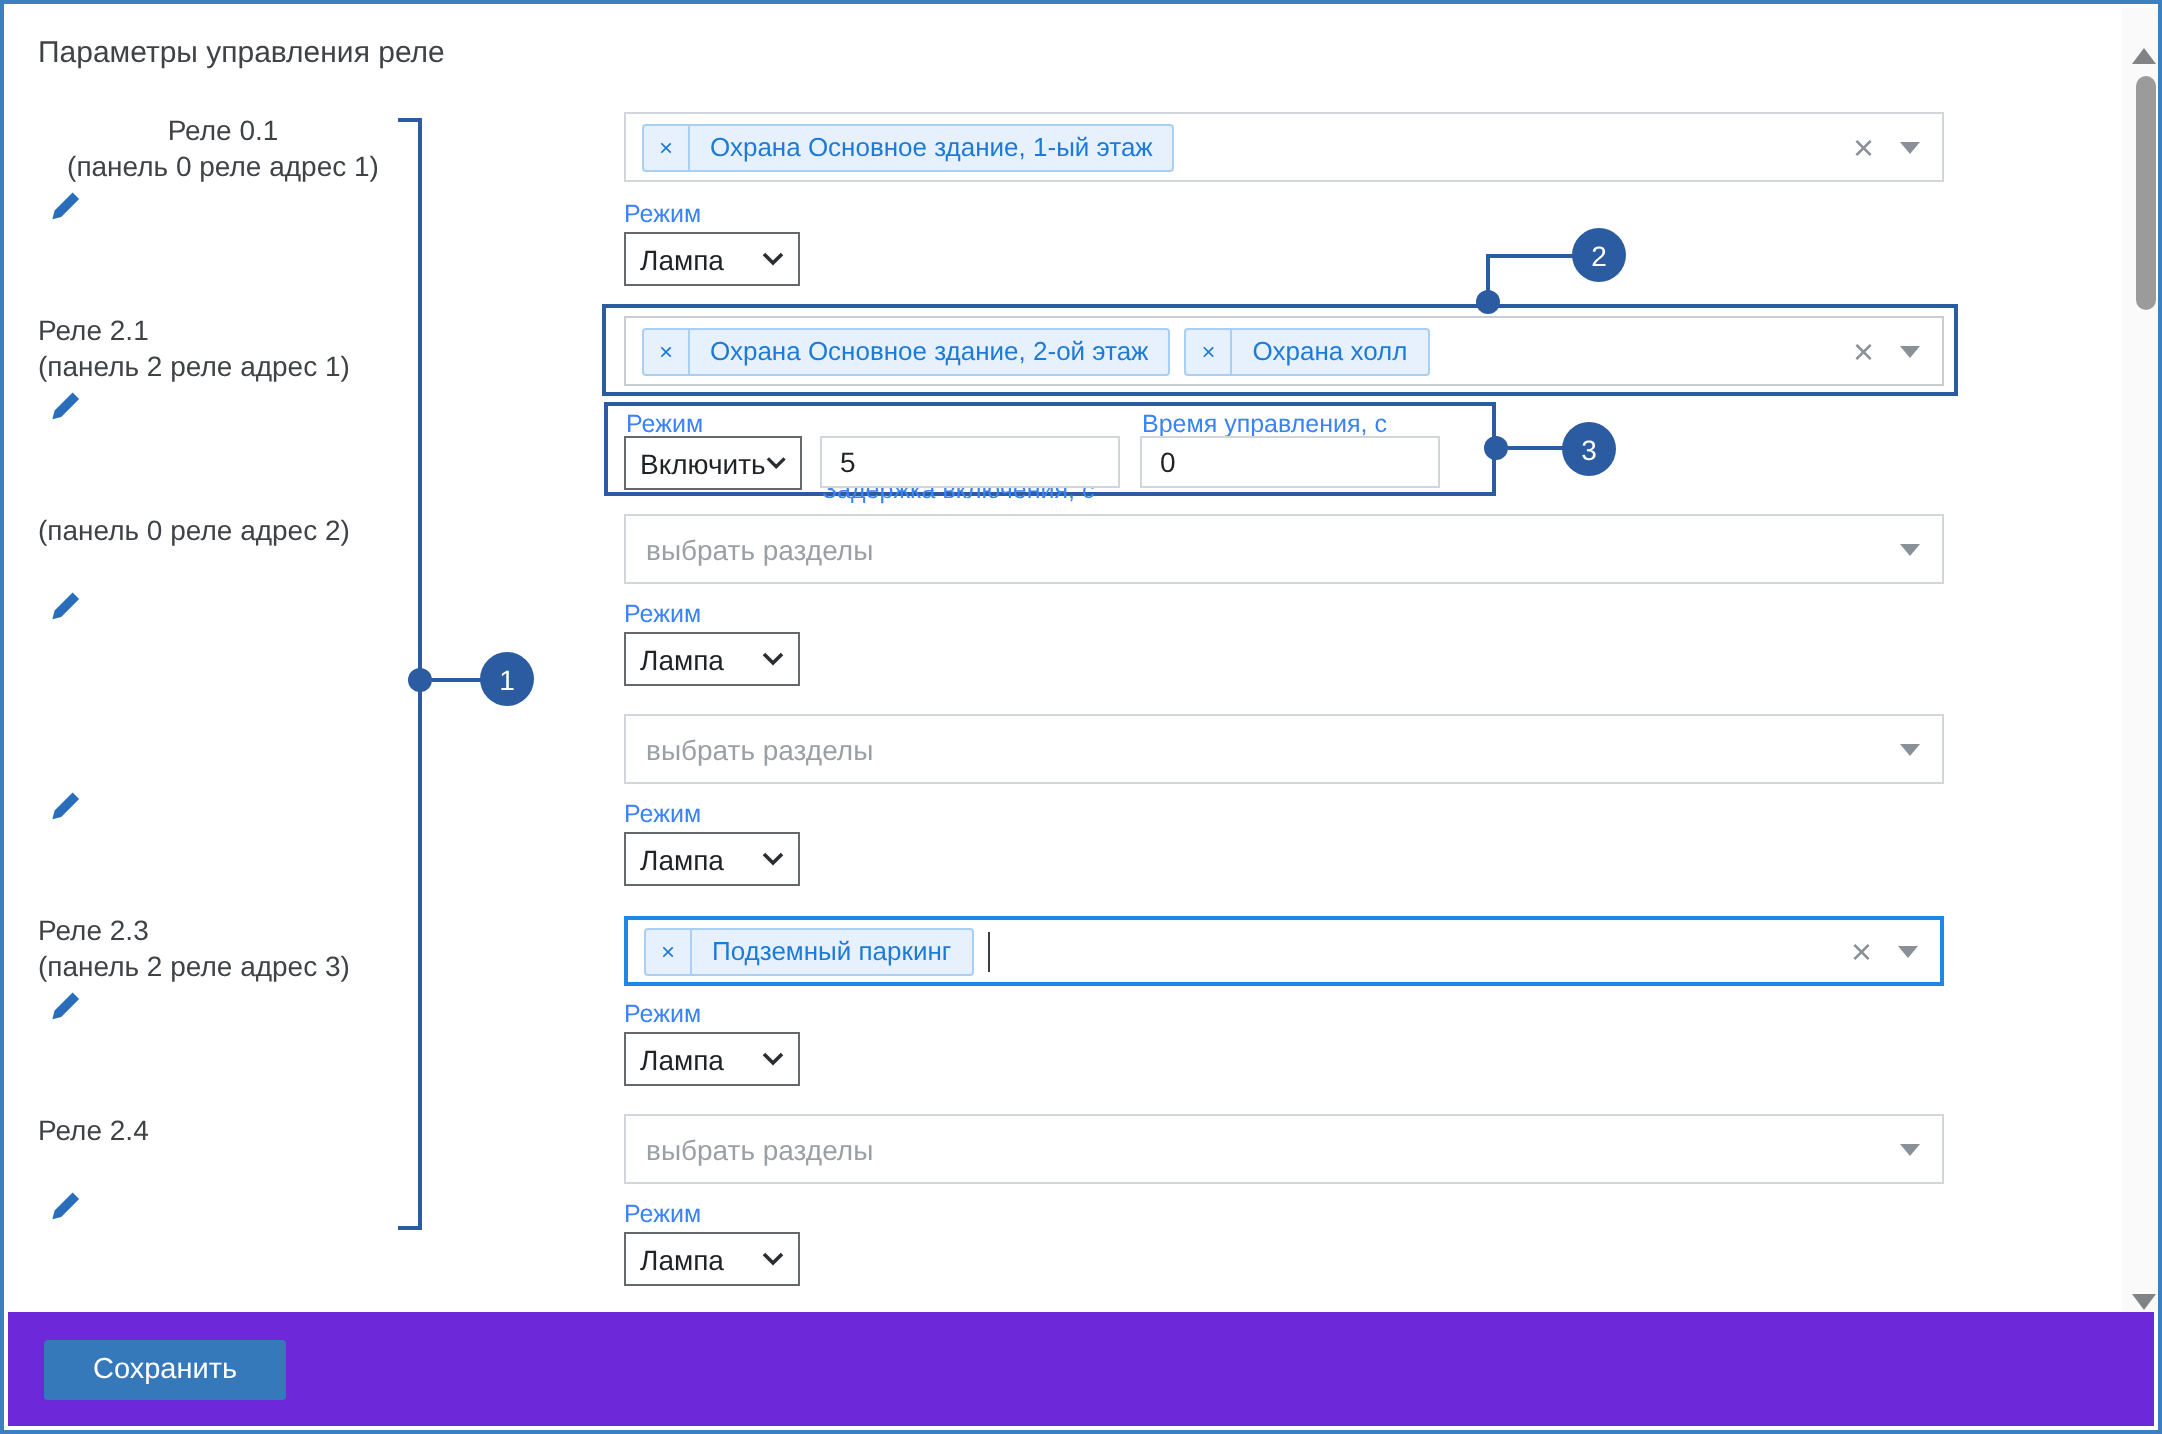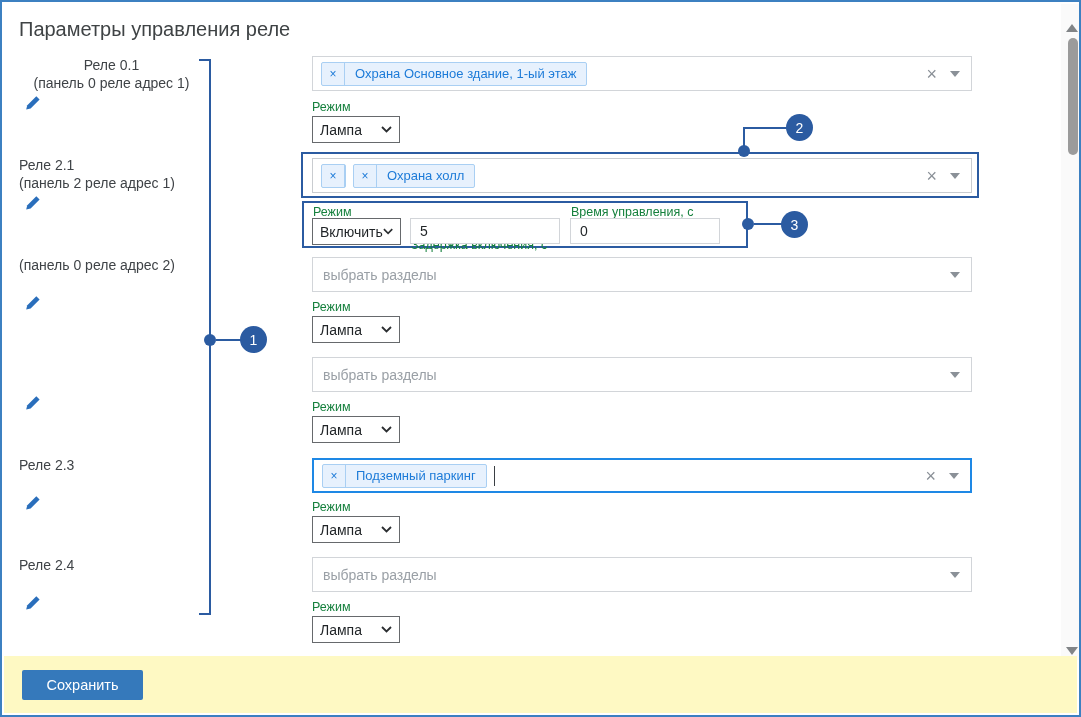--- a/index.html
+++ b/index.html
@@ -2,21 +2,21 @@
 <html><head>
 <meta charset="utf-8">
 <style>
   html,body{margin:0;padding:0;}
   body{font-family:"Liberation Sans", sans-serif; background:#fff;}
   .window{
     position:relative; width:1081px; height:717px; box-sizing:border-box;
     border:2px solid #3c80c1; background:#ffffff; overflow:hidden;
   }
   .title{
-    position:absolute; left:17px; top:16px; font-size:20px; color:#3f4345;
+    position:absolute; left:17px; top:16px; font-size:15px; color:#3f4345;
   }
   
   .relay-label{
     position:absolute; left:17px; width:185px; font-size:14px; color:#3f4347; line-height:17.5px;
   }
   .pencil-btn{ position:absolute; left:23px; width:16px; height:16px; cursor:pointer; }
   
   .cline{ position:absolute; background:#2b5ba1; }
   .dot{ position:absolute; width:12px; height:12px; border-radius:50%; background:#2b5ba1; }
   .badge{
@@ -44,21 +44,21 @@
   .ms-right{
     position:absolute; right:11px; top:0; height:100%;
     display:flex; align-items:center; gap:13px;
   }
   .clear-x{ font-size:18px; color:#8a9097; line-height:1; cursor:pointer; }
   .dd-arrow{
     width:0; height:0; border-left:5px solid transparent; border-right:5px solid transparent;
     border-top:6px solid #8a9097; cursor:pointer;
   }
   
-  .small-label{ position:absolute; font-size:12.5px; color:#15803d; }
+  .small-label{ position:absolute; font-size:12.5px; color:#3b82f6; }
   
   .mode-select{
     position:absolute; left:310px; width:88px; height:27px; box-sizing:border-box;
     border:1px solid #66696c; background:#fff; display:flex; align-items:center;
     justify-content:space-between; padding:0 7px; font-size:14px; color:#1f2326; cursor:pointer;
   }
   .chev{ display:block; }
   
   .num-input{
     position:absolute; width:150px; height:26px; box-sizing:border-box;
@@ -67,21 +67,21 @@
   }
   .ann-box{ position:absolute; border:2px solid #2b5ba1; box-sizing:border-box; }
   
   .sb-track{ position:absolute; left:1059px; top:2px; width:20px; height:656px; background:#fafafa; }
   .sb-up{ position:absolute; left:1064px; top:22px; width:0; height:0;
     border-left:6px solid transparent; border-right:6px solid transparent; border-bottom:8px solid #818487; }
   .sb-down{ position:absolute; left:1064px; top:645px; width:0; height:0;
     border-left:6px solid transparent; border-right:6px solid transparent; border-top:8px solid #818487; }
   .sb-thumb{ position:absolute; left:1066px; top:36px; width:10px; height:117px; border-radius:5px; background:#9b9b9b; }
   
-  .footer{ position:absolute; left:2px; right:2px; bottom:2px; height:57px; background:#fef9c3; }
+  .footer{ position:absolute; left:2px; right:2px; bottom:2px; height:57px; background:#6d28d9; }
   .save-btn{
     position:absolute; left:18px; top:14px; width:121px; height:30px; background:#3579bb;
     color:#fff; font-size:14.5px; border:none; border-radius:2px; display:flex;
     align-items:center; justify-content:center; cursor:pointer; font-family:"Liberation Sans", sans-serif;
   }
 </style>
 </head>
 <body>
 
 <div class="window">
@@ -118,20 +118,21 @@
   </div>
 
   <div class="pencil-btn" style="top:393px;">
     <svg width="16" height="16" viewBox="0 0 16 16">
       <path d="M11.3 1.2 L14.6 4.5 L5.6 13.5 L1.2 14.6 L2.3 10.2 Z" fill="#2a6ebb"></path>
     </svg>
   </div>
 
   <div class="relay-label" style="top:455px;">
     <div>Реле 2.3</div>
+    <div>(панель 2 реле адрес 3)</div>
   </div>
   <div class="pencil-btn" style="top:493px;">
     <svg width="16" height="16" viewBox="0 0 16 16">
       <path d="M11.3 1.2 L14.6 4.5 L5.6 13.5 L1.2 14.6 L2.3 10.2 Z" fill="#2a6ebb"></path>
     </svg>
   </div>
 
   <div class="relay-label" style="top:555px;">
     <div>Реле 2.4</div>
   </div>
@@ -166,20 +167,21 @@
     <svg class="chev" width="11" height="7" viewBox="0 0 11 7">
       <polyline points="1,1 5.5,5.5 10,1" fill="none" stroke="#2b2e31" stroke-width="1.8"></polyline>
     </svg>
   </div>
 
   <div class="ann-box" style="left:299px; top:150px; width:678px; height:46px;"></div>
   <div class="ms" style="top:156px; border-color:#c9ccd0;">
     <div class="tags">
       <div class="tag">
         <span class="tag-x">×</span>
+        <span class="tag-text">Охрана Основное здание, 2-ой этаж</span>
       </div>
       <div class="tag">
         <span class="tag-x">×</span>
         <span class="tag-text">Охрана холл</span>
       </div>
     </div>
     <div class="ms-right">
       <span class="clear-x">×</span>
       <span class="dd-arrow"></span>
     </div>

